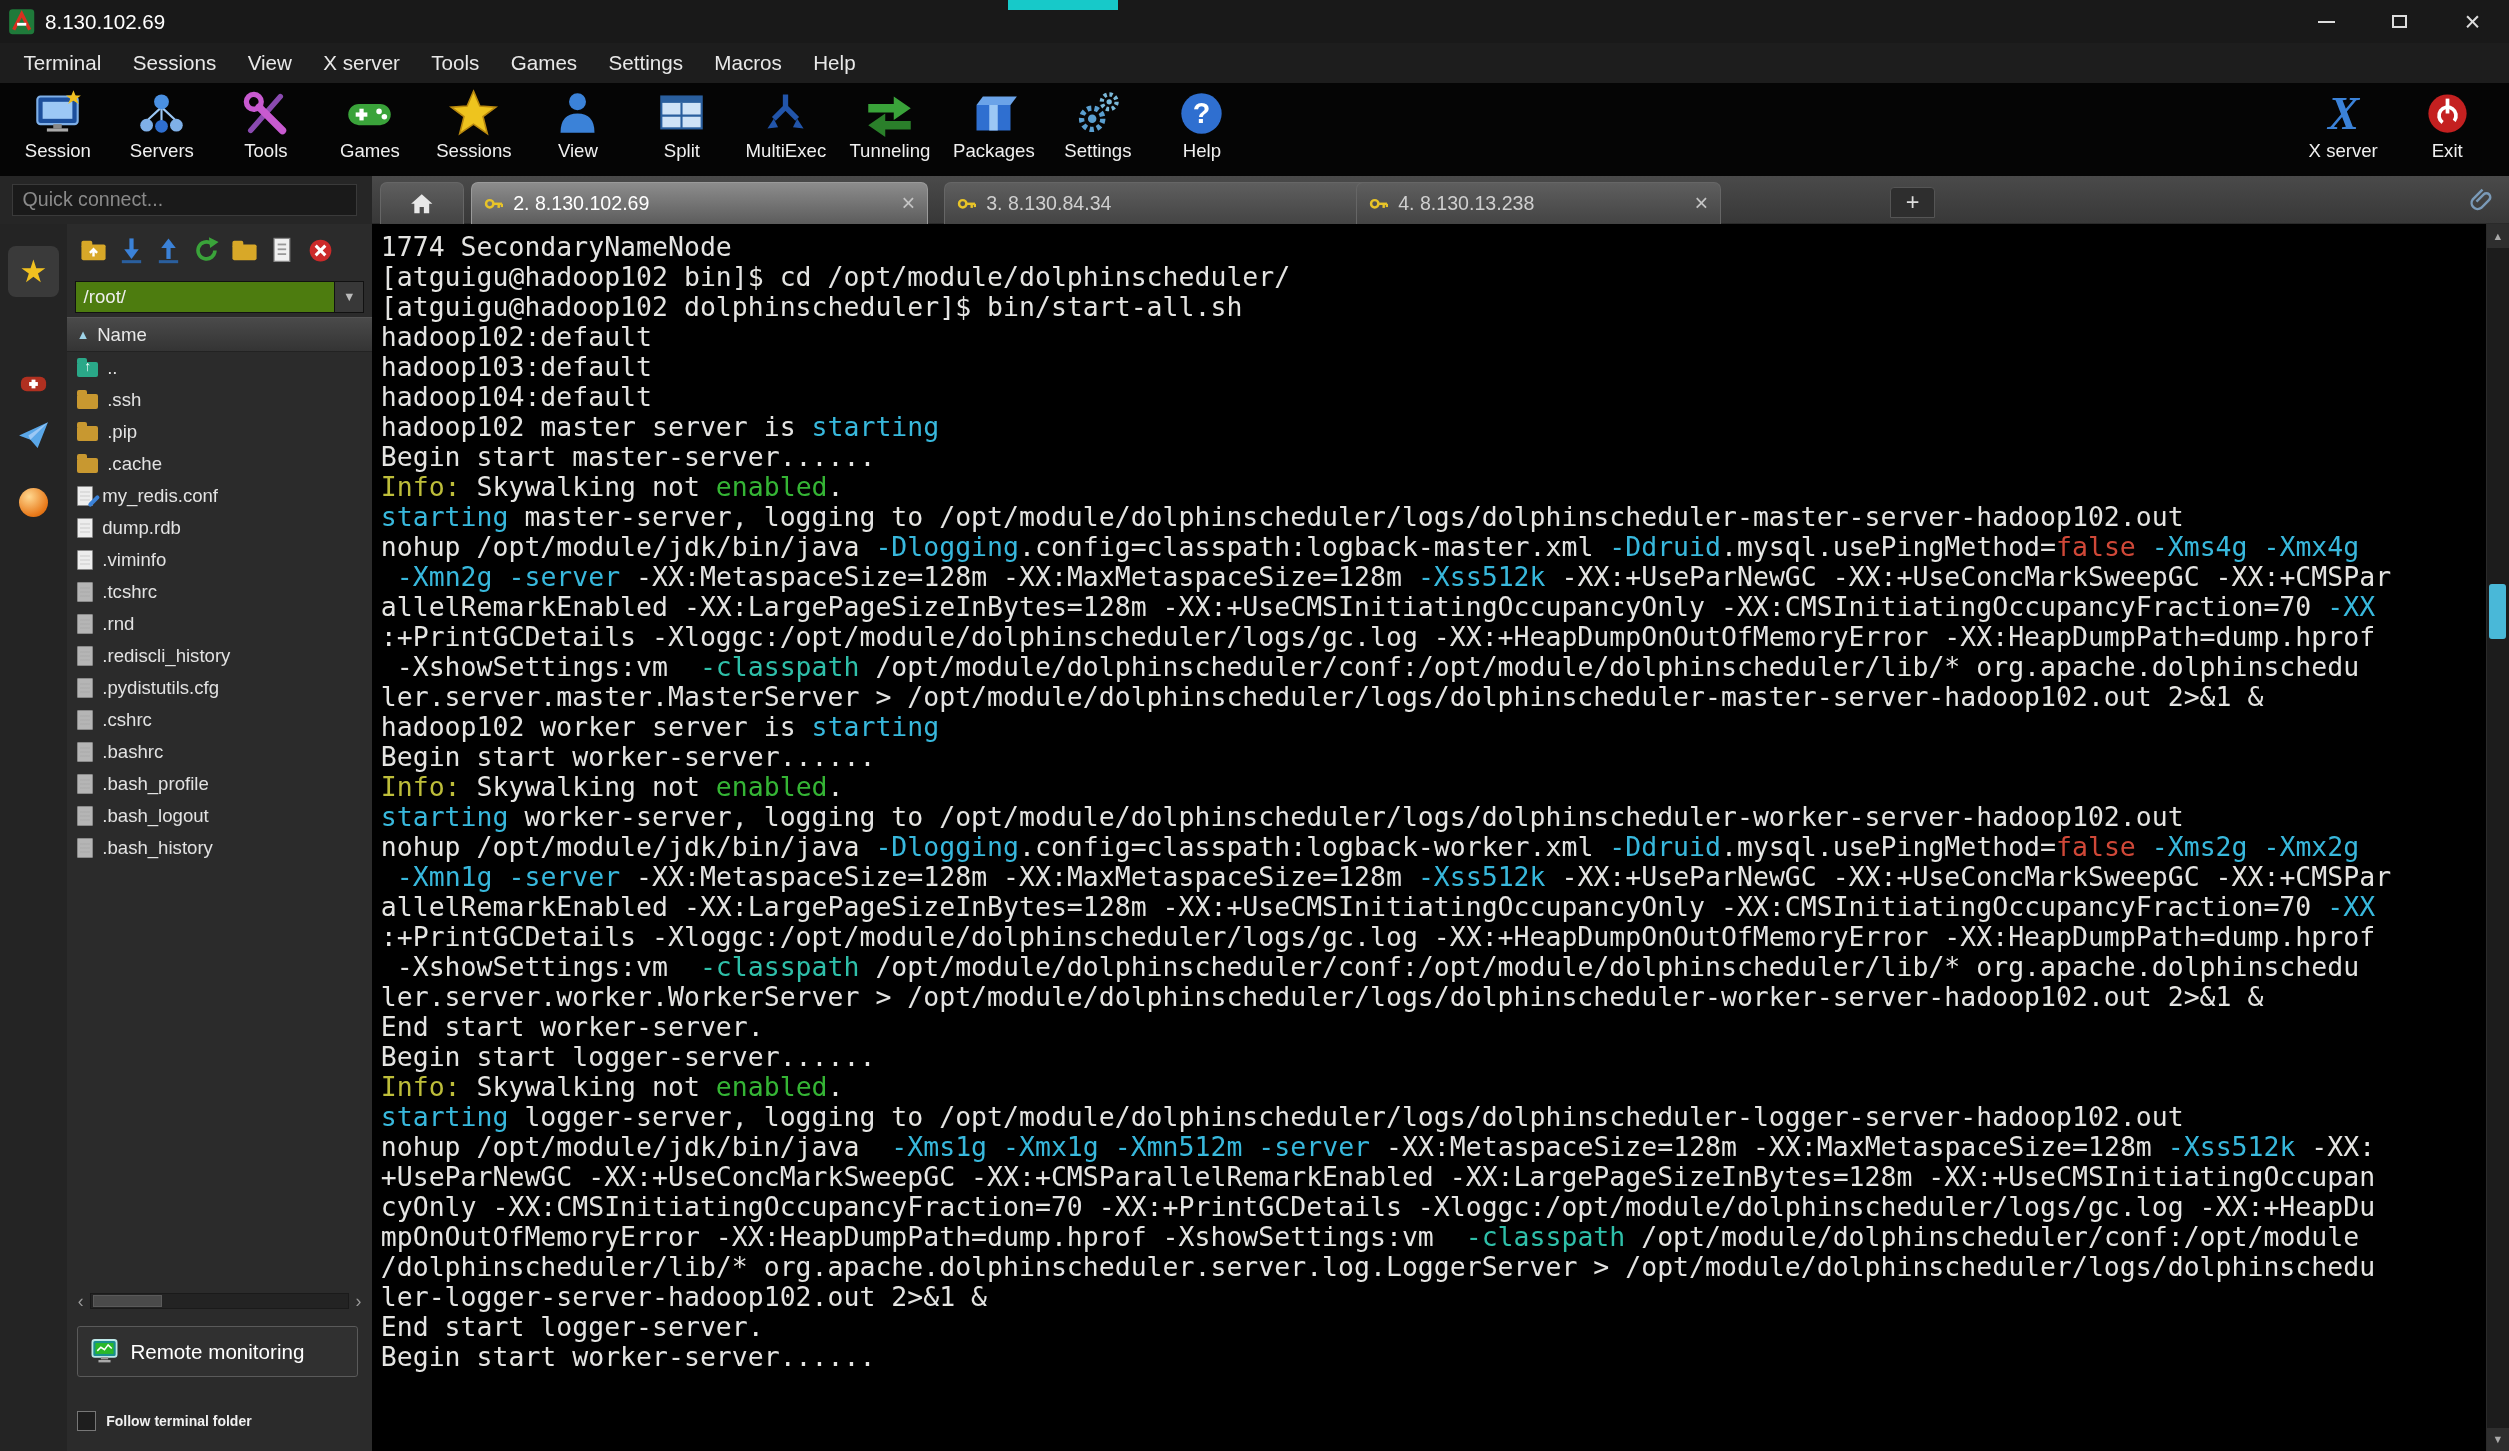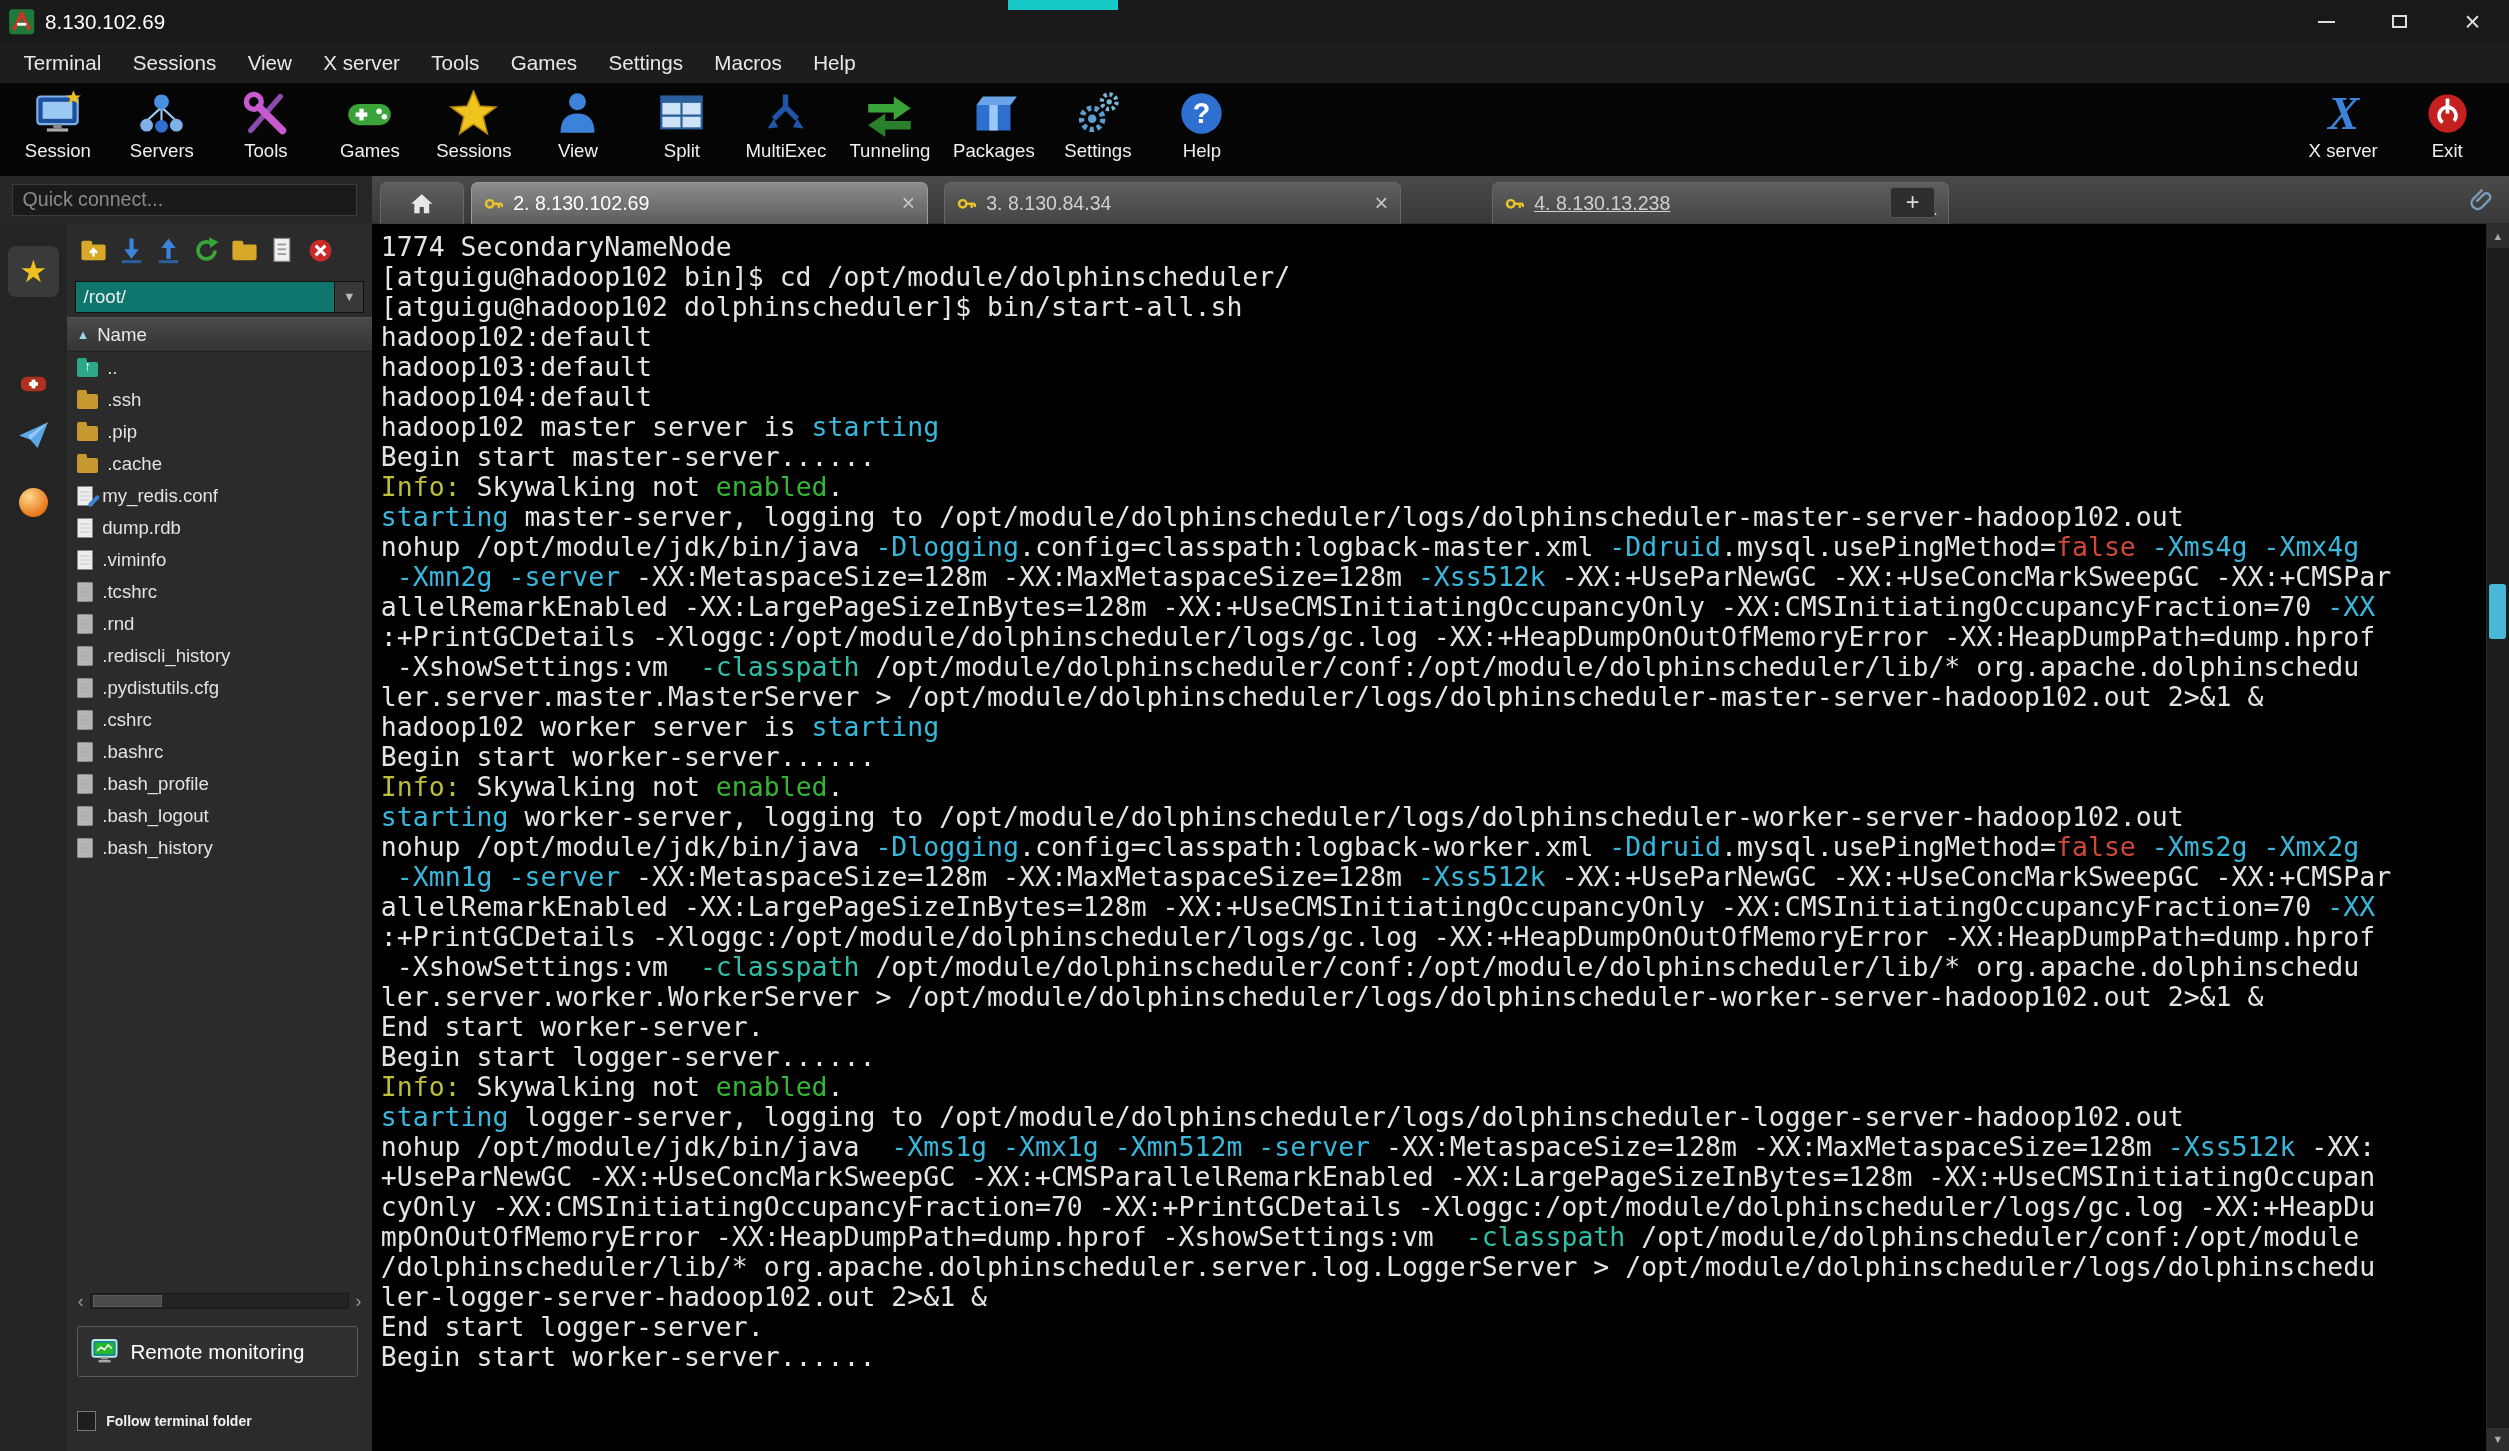--- a/index.html
+++ b/index.html
@@ -56,21 +56,21 @@
   .star-glyph { color:#f0c020; font-size:31px; }
   .globe { width:29px; height:29px; border-radius:50%;
            background:radial-gradient(circle at 35% 30%, #ffd890, #e87818 70%, #b85810); }
 
   
   #sidebar { position:absolute; left:67px; top:224px; width:306px; height:1227px;
              background:#2b2b2b; border-right:1px solid #000; }
   #fb-toolbar { height:53px; display:flex; align-items:center; padding-left:11.8px; gap:8.8px; }
   .fb-btn svg { width:29px; height:29px; display:block; }
   #path-row { height:40px; padding:3.9px 7.8px; }
-  #path-select { display:flex; height:32px; background:#0f766e; border:1px solid #111; align-items:center; }
+  #path-select { display:flex; height:32px; background:#4d7c0f; border:1px solid #111; align-items:center; }
   #path-value { flex:1; color:#eee; font-size:18.6px; padding-left:7.8px; }
   #path-arrow { width:29px; height:100%; background:#383838; color:#bbb; font-size:12.7px;
                 display:flex; align-items:center; justify-content:center; border-left:1px solid #111; }
   #name-header { height:35px; background:linear-gradient(#4a4a4a,#343434); border-top:1px solid #555;
                  border-bottom:1px solid #222; display:flex; align-items:center; gap:7.8px;
                  padding-left:9.8px; color:#e8e8e8; font-size:18.6px; }
   .sort-glyph { color:#9fd4e8; font-size:12.7px; }
   .file-row { height:32px; display:flex; align-items:center; gap:8.8px; padding-left:9.8px;
               color:#e2e2e2; font-size:18.6px; white-space:nowrap; }
   .fi { flex:0 0 auto; position:relative; }
@@ -297,21 +297,21 @@
   <div class="tab inactive" style="left:944px;width:457px;">
     <svg viewBox="0 0 24 24" width="19.6" height="19.6">
       <circle cx="7" cy="12" r="4.5" fill="none" stroke="#e8c428" stroke-width="3"></circle>
       <line x1="11" y1="12" x2="22" y2="12" stroke="#e8c428" stroke-width="3"></line>
       <line x1="18" y1="12" x2="18" y2="17" stroke="#e8c428" stroke-width="3"></line>
       <line x1="22" y1="12" x2="22" y2="16" stroke="#e8c428" stroke-width="3"></line>
     </svg>
     <span class="tab-label">3. 8.130.84.34</span>
     <span class="tab-close">×</span>
   </div>
-  <div class="tab inactive" style="left:1492px;width:457px;text-decoration:underline;">
+  <div class="tab inactive" style="left:1356px;width:365px;">
     <svg viewBox="0 0 24 24" width="19.6" height="19.6">
       <circle cx="7" cy="12" r="4.5" fill="none" stroke="#e8c428" stroke-width="3"></circle>
       <line x1="11" y1="12" x2="22" y2="12" stroke="#e8c428" stroke-width="3"></line>
       <line x1="18" y1="12" x2="18" y2="17" stroke="#e8c428" stroke-width="3"></line>
       <line x1="22" y1="12" x2="22" y2="16" stroke="#e8c428" stroke-width="3"></line>
     </svg>
     <span class="tab-label">4. 8.130.13.238</span>
     <span class="tab-close">×</span>
   </div>
   <div id="plus-tab">+</div>

